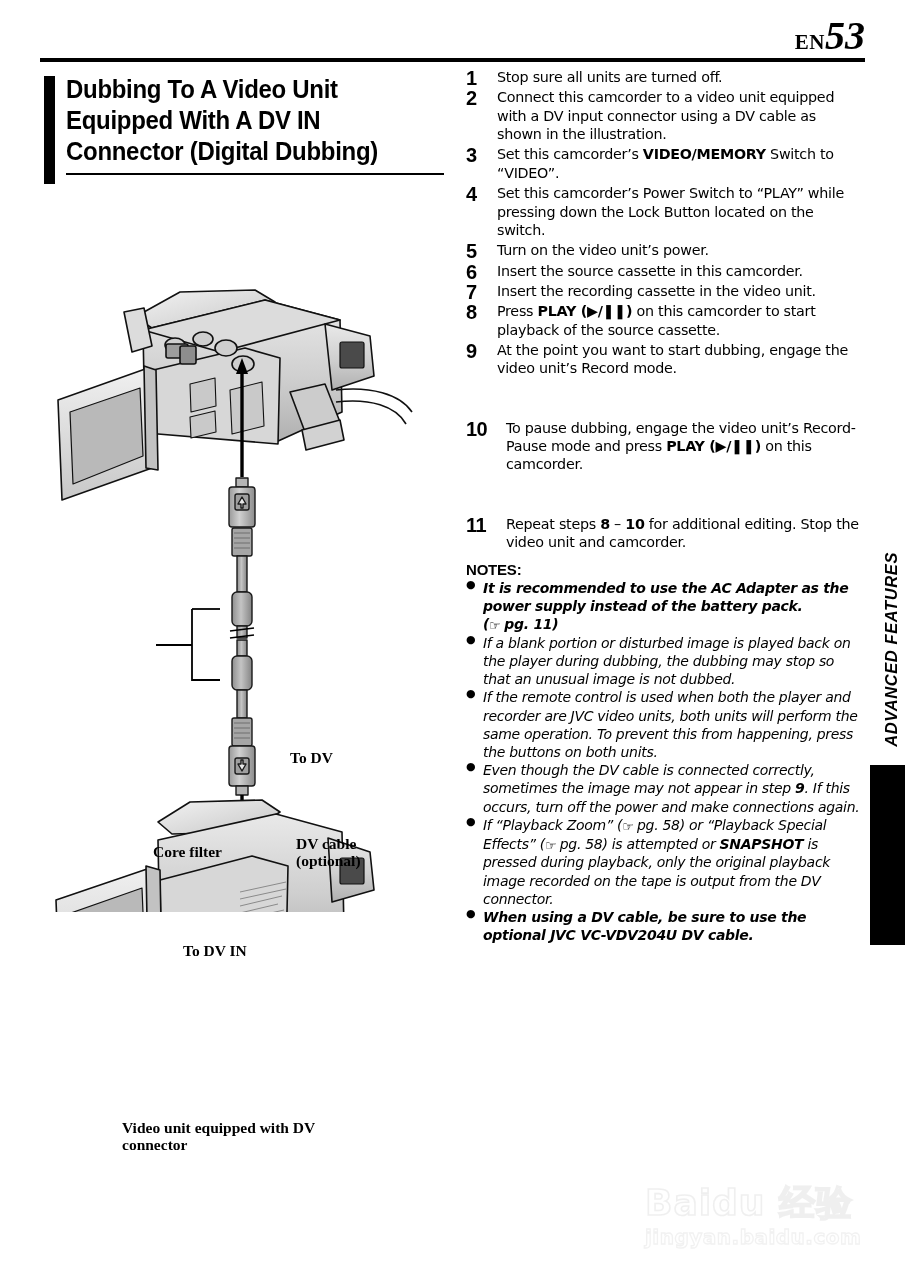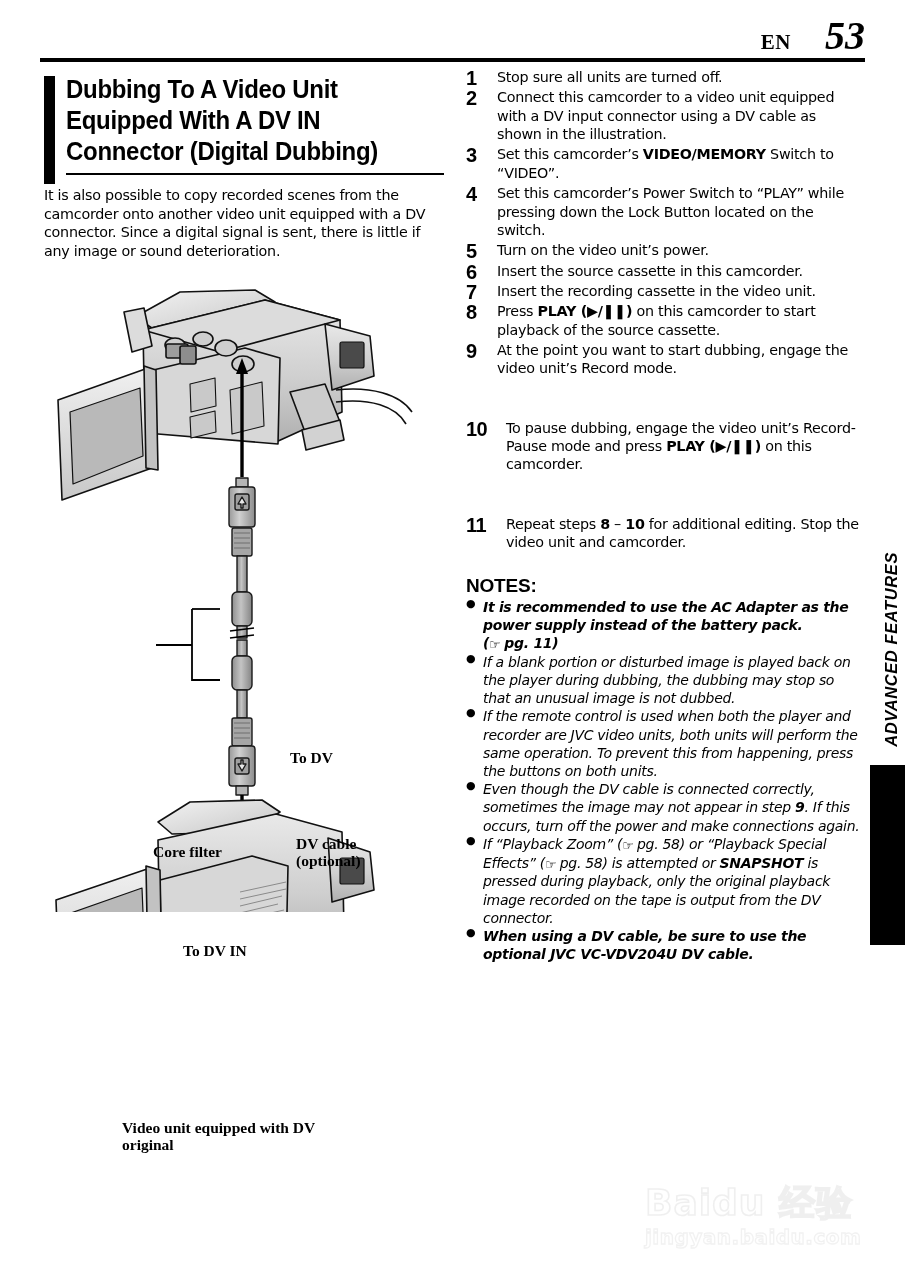--- a/index.html
+++ b/index.html
@@ -37,21 +37,20 @@
     font-size: 21px;
     font-variant: small-caps;
     letter-spacing: .5px;
   }
   .page-number {
     font-family: "Liberation Serif", serif;
     font-weight: bold;
     font-style: italic;
     font-size: 40px;
     line-height: .9;
-    margin-left: 34px;
   }
   .header-rule {
     position: absolute;
     left: 0;
     top: 40px;
     width: 825px;
     height: 4px;
     background: #000;
   }
 
@@ -148,24 +147,24 @@
     top: -2px;
     font-family: "Liberation Sans", sans-serif;
     font-weight: bold;
     font-size: 20px;
     letter-spacing: -0.5px;
   }
   ol.steps li.wide { padding-left: 40px; margin-top: 41px; }
   ol.steps li.wide .num { font-size: 20px; }
 
   .notes-head {
-    margin-top: 23px;
+    margin-top: 9px;
     font-family: "Liberation Sans", sans-serif;
     font-weight: bold;
-    font-size: 19px;
+    font-size: 15px;
     letter-spacing: -0.2px;
   }
   ul.notes {
     list-style: none;
     margin: 1px 0 0 0;
     padding: 0;
   }
   ul.notes li {
     position: relative;
     padding-left: 17px;
@@ -256,21 +255,20 @@
   </div>
   <div class="header-rule"></div>
 </div>
 
 <div class="col-left">
   <div class="title-block">
     <div class="title-bar"></div>
     <h1 class="section-title">Dubbing To A Video Unit Equipped With A DV IN Connector (Digital Dubbing)</h1>
   </div>
   <div class="title-rule"></div>
-  <p class="intro-text">It is also possible to copy recorded scenes from the camcorder onto another video unit equipped with a DV connector. Since a digital signal is sent, there is little if any image or sound deterioration.</p>
 </div>
 
 <div class="illustration">
 
   <svg width="410" height="640" viewBox="0 0 410 640">
     <defs>
       <linearGradient id="gBody" x1="0" y1="0" x2="0" y2="1">
         <stop offset="0%" stop-color="#e9e9e9"></stop>
         <stop offset="55%" stop-color="#cfcfcf"></stop>
         <stop offset="100%" stop-color="#b0b0b0"></stop>
@@ -444,21 +442,21 @@
 
     <path d="M172,832 C150,846 126,846 108,832" fill="none" stroke="#000" stroke-width="7" stroke-linecap="butt"></path>
     <polygon points="106,840 104,818 122,832" fill="#000"></polygon>
   </svg>
 
   <div class="illu-label lbl-to-dv">To DV</div>
   <div class="illu-label lbl-core">Core filter</div>
   <div class="illu-label lbl-dvcable">DV cable
 (optional)</div>
   <div class="illu-label lbl-to-dv-in">To DV IN</div>
-  <div class="illu-label lbl-videounit">Video unit equipped with DV original</div>
+  <div class="illu-label lbl-videounit">Video unit equipped with DV connector</div>
 </div>
 
 <div class="col-right">
   <ol class="steps">
     <li><span class="num">1</span><span>Stop sure all units are turned off.</span></li>
     <li><span class="num">2</span><span>Connect this camcorder to a video unit equipped with a DV input connector using a DV cable as shown in the illustration.</span></li>
     <li><span class="num">3</span><span>Set this camcorder’s <span class="b">VIDEO/MEMORY</span> Switch to “VIDEO”.</span></li>
     <li><span class="num">4</span><span>Set this camcorder’s Power Switch to “PLAY” while pressing down the Lock Button located on the switch.</span></li>
     <li><span class="num">5</span><span>Turn on the video unit’s power.</span></li>
     <li><span class="num">6</span><span>Insert the source cassette in this camcorder.</span></li>

